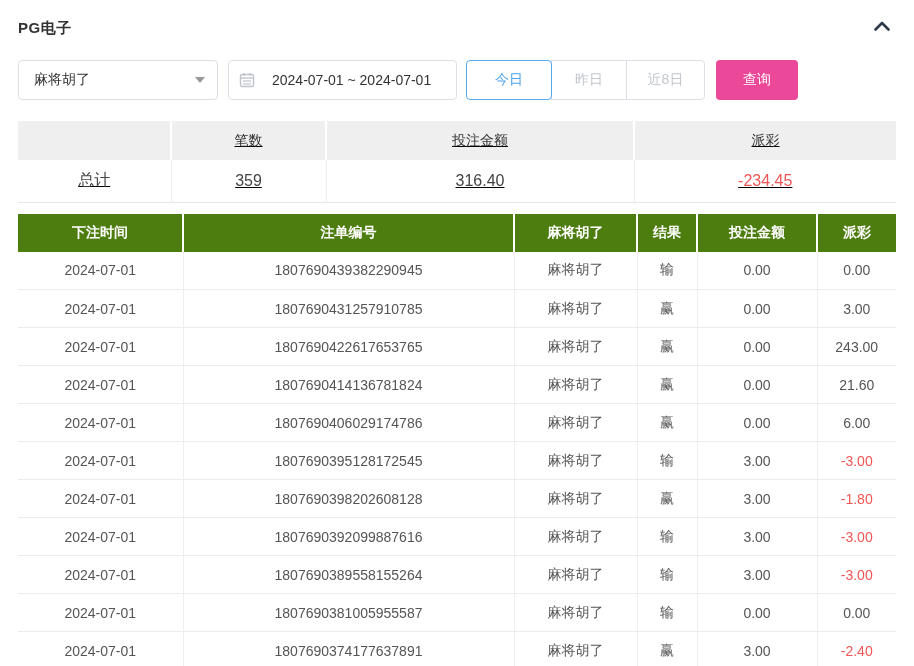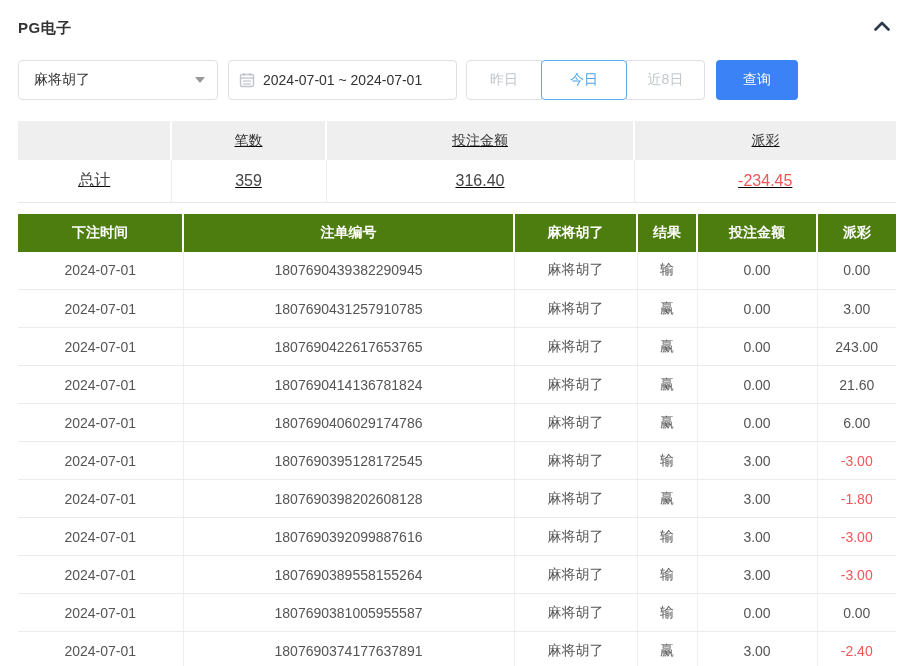--- a/index.html
+++ b/index.html
@@ -17,37 +17,37 @@
   
   .filter-bar { display: flex; align-items: center; margin-top: 22px; height: 40px; }
   .select-box { width: 200px; height: 40px; border: 1px solid #dcdfe6; border-radius: 4px;
     background: #fff; display: flex; align-items: center; justify-content: space-between;
     padding: 0 12px 0 15px; cursor: pointer; }
   .select-value { font-size: 14px; color: #333; }
   .caret-down { width: 0; height: 0; border-left: 5px solid transparent;
     border-right: 5px solid transparent; border-top: 6px solid #999; }
   .date-box { width: 229px; height: 40px; border: 1px solid #dcdfe6; border-radius: 4px;
     background: #fff; display: flex; align-items: center; margin-left: 10px;
-    padding: 0 10px; cursor: pointer; }
+    padding: 0 10px; cursor: pointer; gap: 9px; }
   .cal-icon { flex: 0 0 auto; margin-right: 8px; display: flex; }
   .date-value { font-size: 14px; color: #333; white-space: nowrap; }
 
   .quick-group { display: flex; margin-left: 9px; }
   .quick-btn { height: 40px; background: #fff; border: 1px solid #dcdfe6;
     font-size: 14px; color: #c3c7cd; cursor: pointer; margin-left: -1px;
     font-family: inherit; }
   .quick-btn:first-child { margin-left: 0; border-radius: 4px 0 0 4px; }
   .quick-btn:last-child { border-radius: 0 4px 4px 0; }
   .quick-btn.b0 { width: 86px; }
   .quick-btn.b1 { width: 76px; }
   .quick-btn.b2 { width: 79px; }
   .quick-btn.active { border-color: #58aaee; color: #4fa3ec; position: relative; z-index: 2;
     border-radius: 4px; }
   .search-btn { width: 82px; height: 40px; margin-left: 11px; border: none;
-    background: #3b82f6; color: #fff; font-size: 14px; border-radius: 4px;
+    background: #ec4899; color: #fff; font-size: 14px; border-radius: 4px;
     cursor: pointer; font-family: Liberation Mono, monospace; }
 
   
   .summary-table { width: 878px; margin-top: 21px; border-collapse: collapse; table-layout: fixed; text-decoration: underline; }
   .summary-table th { background: #efefef; height: 39px; font-size: 14px; font-weight: normal;
     color: #333; text-align: center; border-right: 2px solid #fff; }
   .summary-table th:last-child { border-right: none; }
   .summary-table td { height: 42px; font-size: 16px; color: #444; text-align: center;
     border-bottom: 1px solid #e7e7e7; border-right: 1px solid #ededed; background: #fff; }
   .summary-table td:last-child { border-right: none; }
@@ -93,22 +93,22 @@
           <line x1="5" y1="1" x2="5" y2="4" stroke="#c0c4cc" stroke-width="1.4"></line>
           <line x1="11" y1="1" x2="11" y2="4" stroke="#c0c4cc" stroke-width="1.4"></line>
           <line x1="4" y1="9" x2="12" y2="9" stroke="#c0c4cc" stroke-width="1.2"></line>
           <line x1="4" y1="12" x2="12" y2="12" stroke="#c0c4cc" stroke-width="1.2"></line>
         </svg>
       </span>
       <span class="date-value">2024-07-01 ~ 2024-07-01</span>
     </div>
 
     <div class="quick-group">
+      <button class="quick-btn b0 active">今日</button>
       <button class="quick-btn b1">昨日</button>
-      <button class="quick-btn b0 active">今日</button>
       <button class="quick-btn b2">近8日</button>
     </div>
 
     <button class="search-btn">查询</button>
   </div>
 
   <table class="summary-table">
     <colgroup>
         <col style="width:153px">
         <col style="width:155px">

